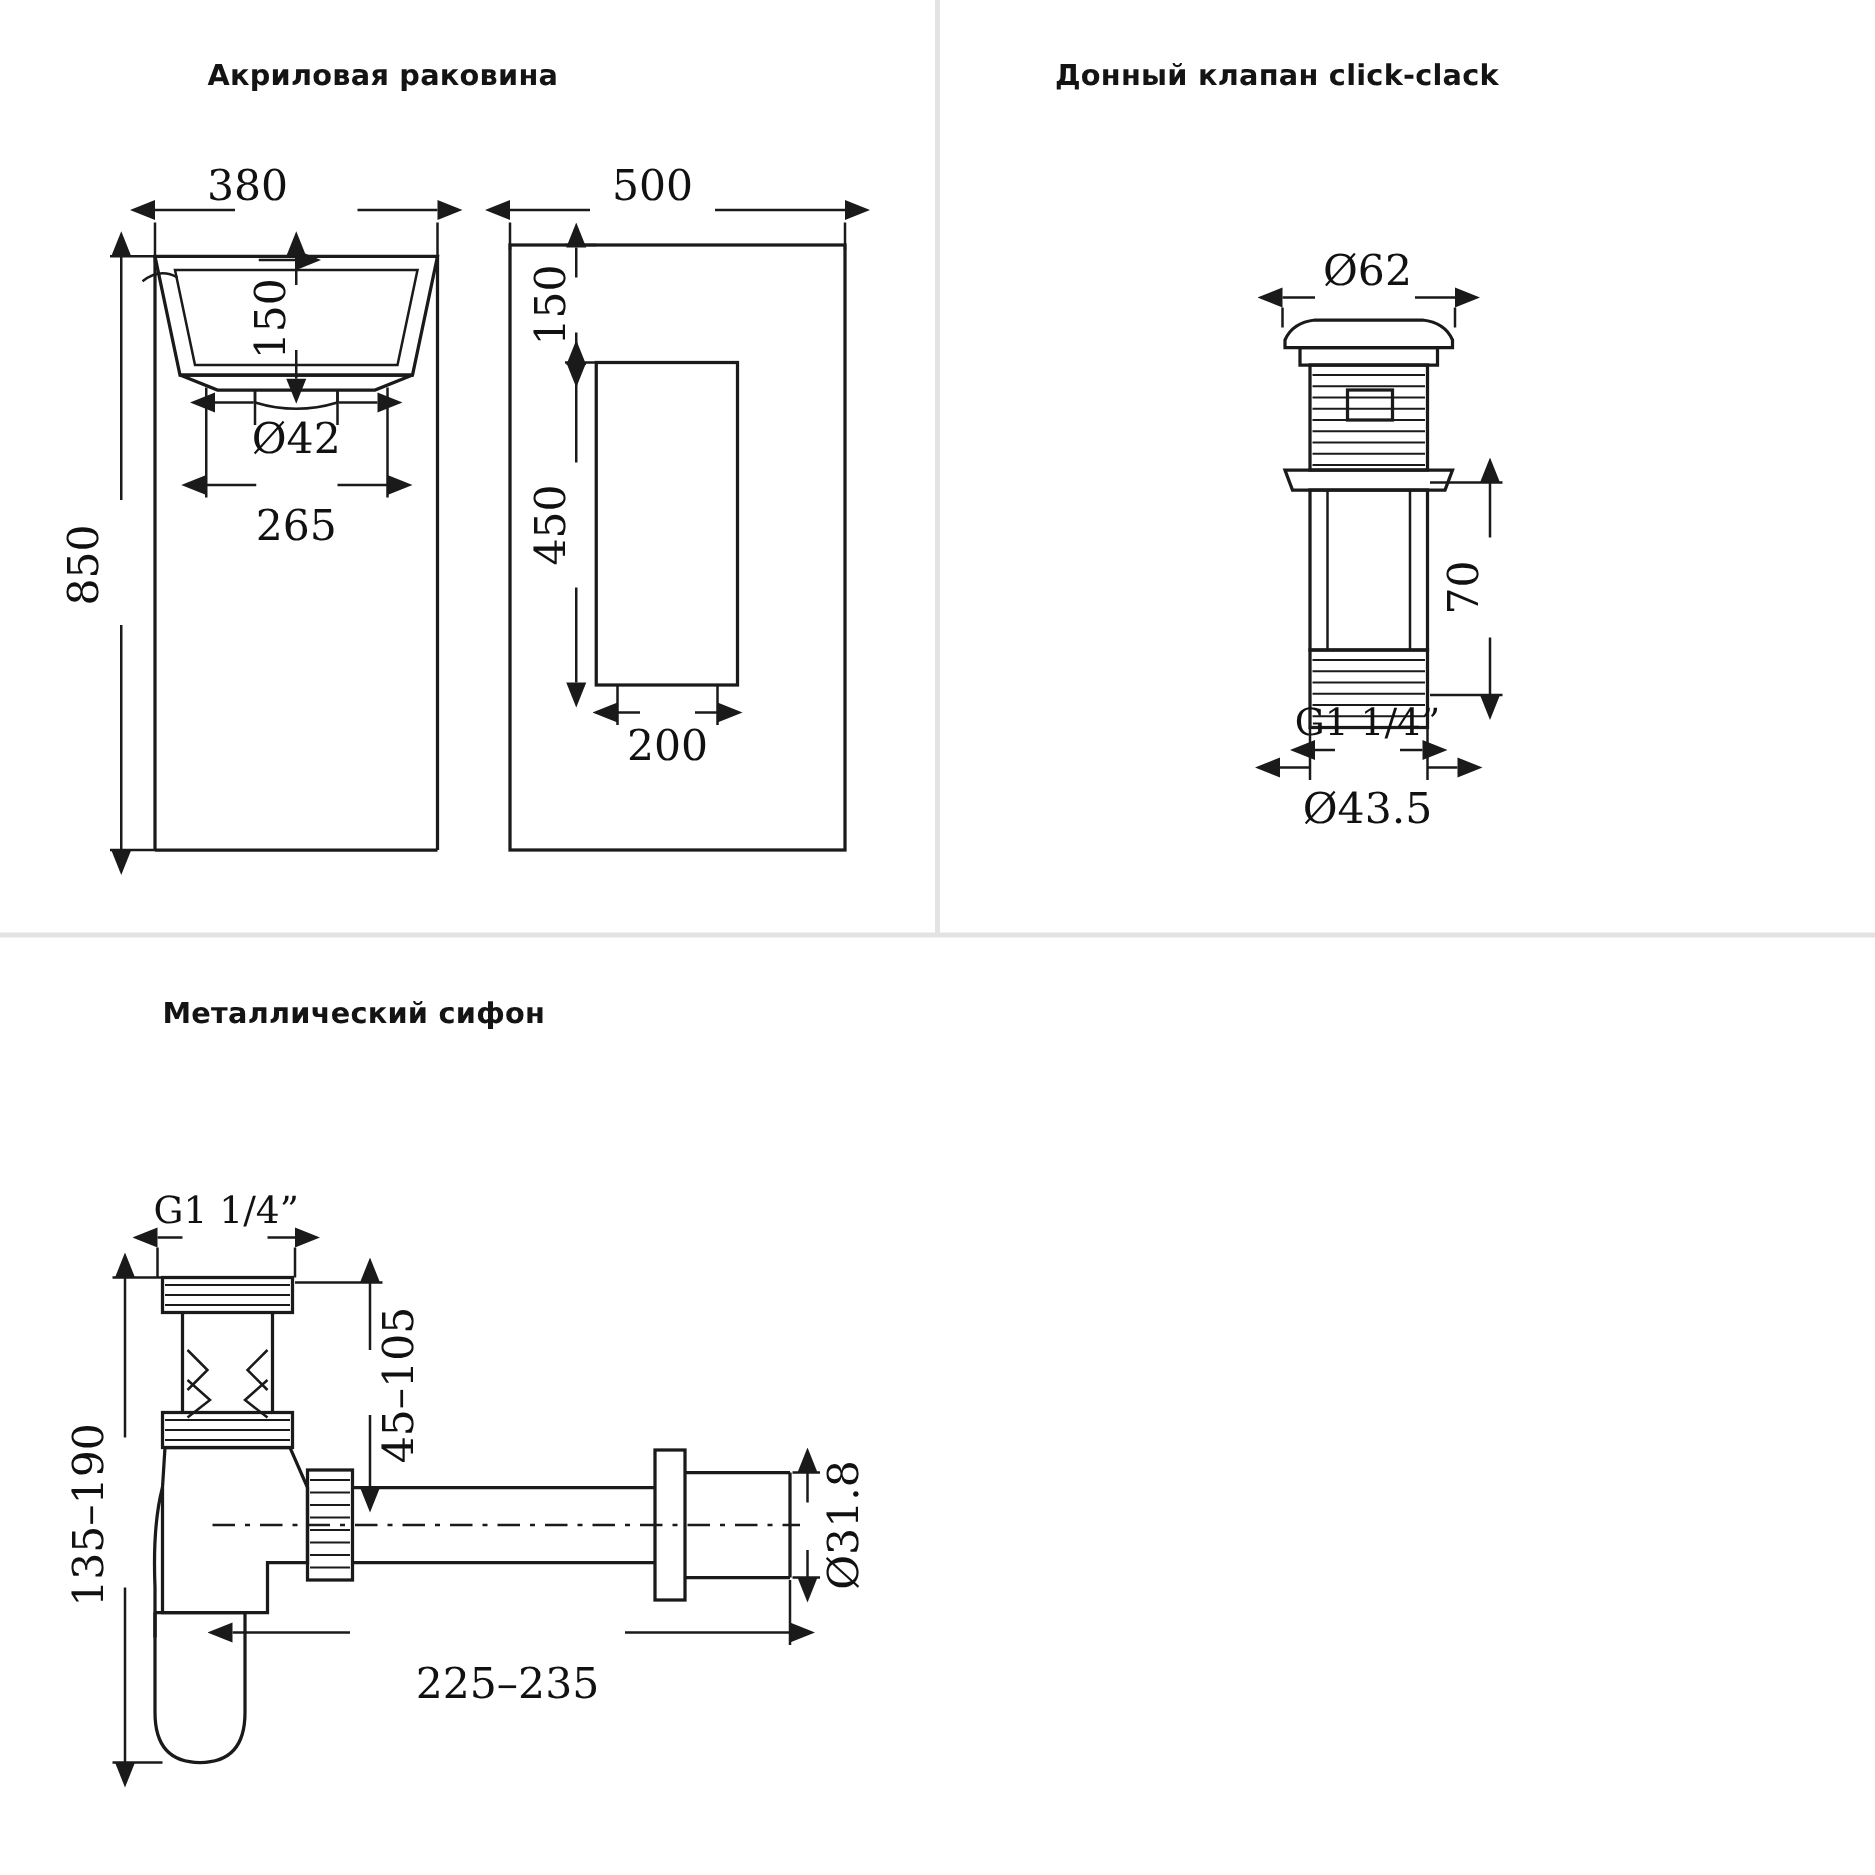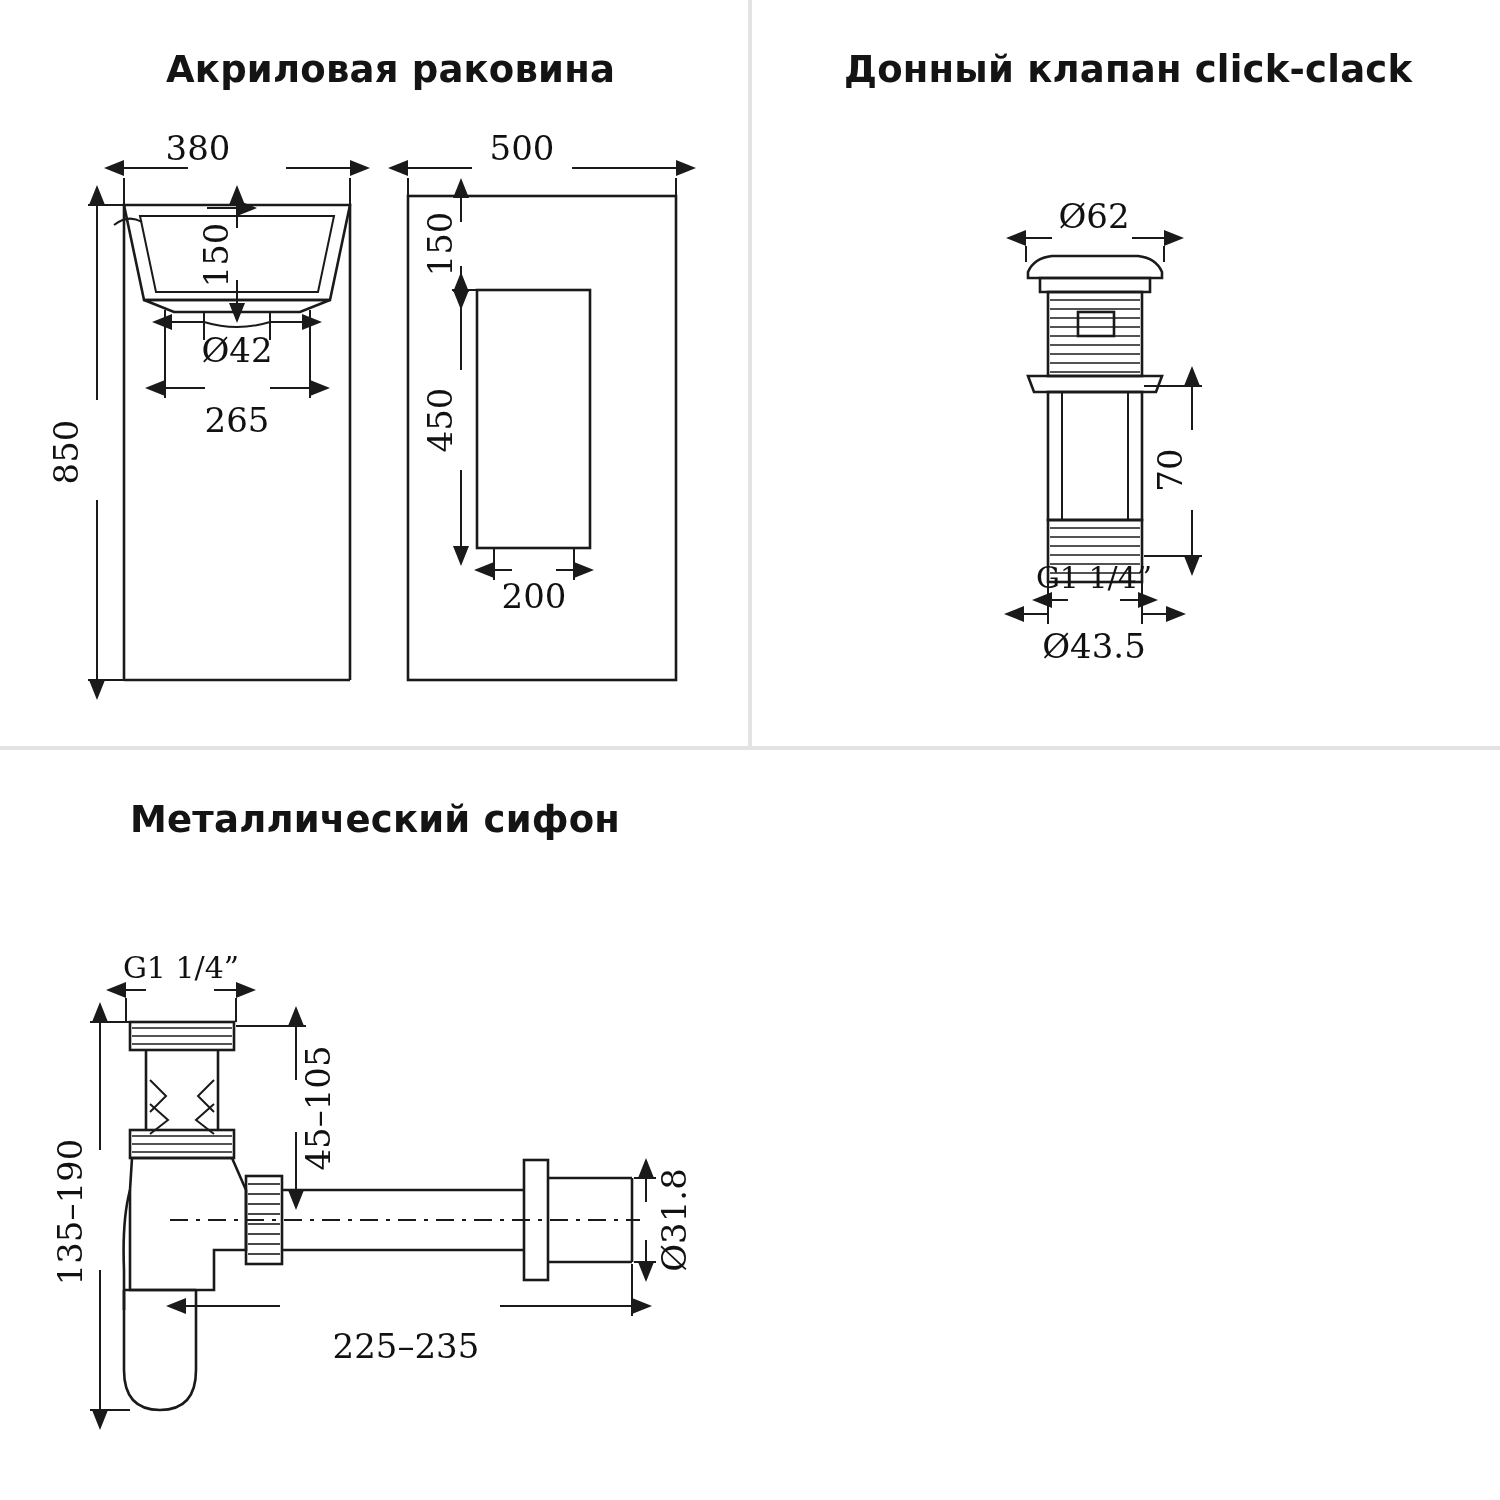--- a/index.html
+++ b/index.html
@@ -15,21 +15,21 @@
     position:absolute;inset:0;
   }
   
   .sep-v{position:absolute;background:#e3e3e3;}
   .sep-h{position:absolute;background:#e3e3e3;}
 
   .panel{position:absolute;}
   .panel-title{
     position:absolute;
     font-weight:bold;
-    font-size:37px;
+    font-size:23px;
     letter-spacing:.2px;
     white-space:nowrap;
     color:#141414;
   }
 
   svg{position:absolute;left:0;top:0;overflow:visible;}
   .ln{stroke:#1a1a1a;fill:none;}
   .thin{stroke-width:2;}
   .med{stroke-width:2.6;}
   .dimtxt{

